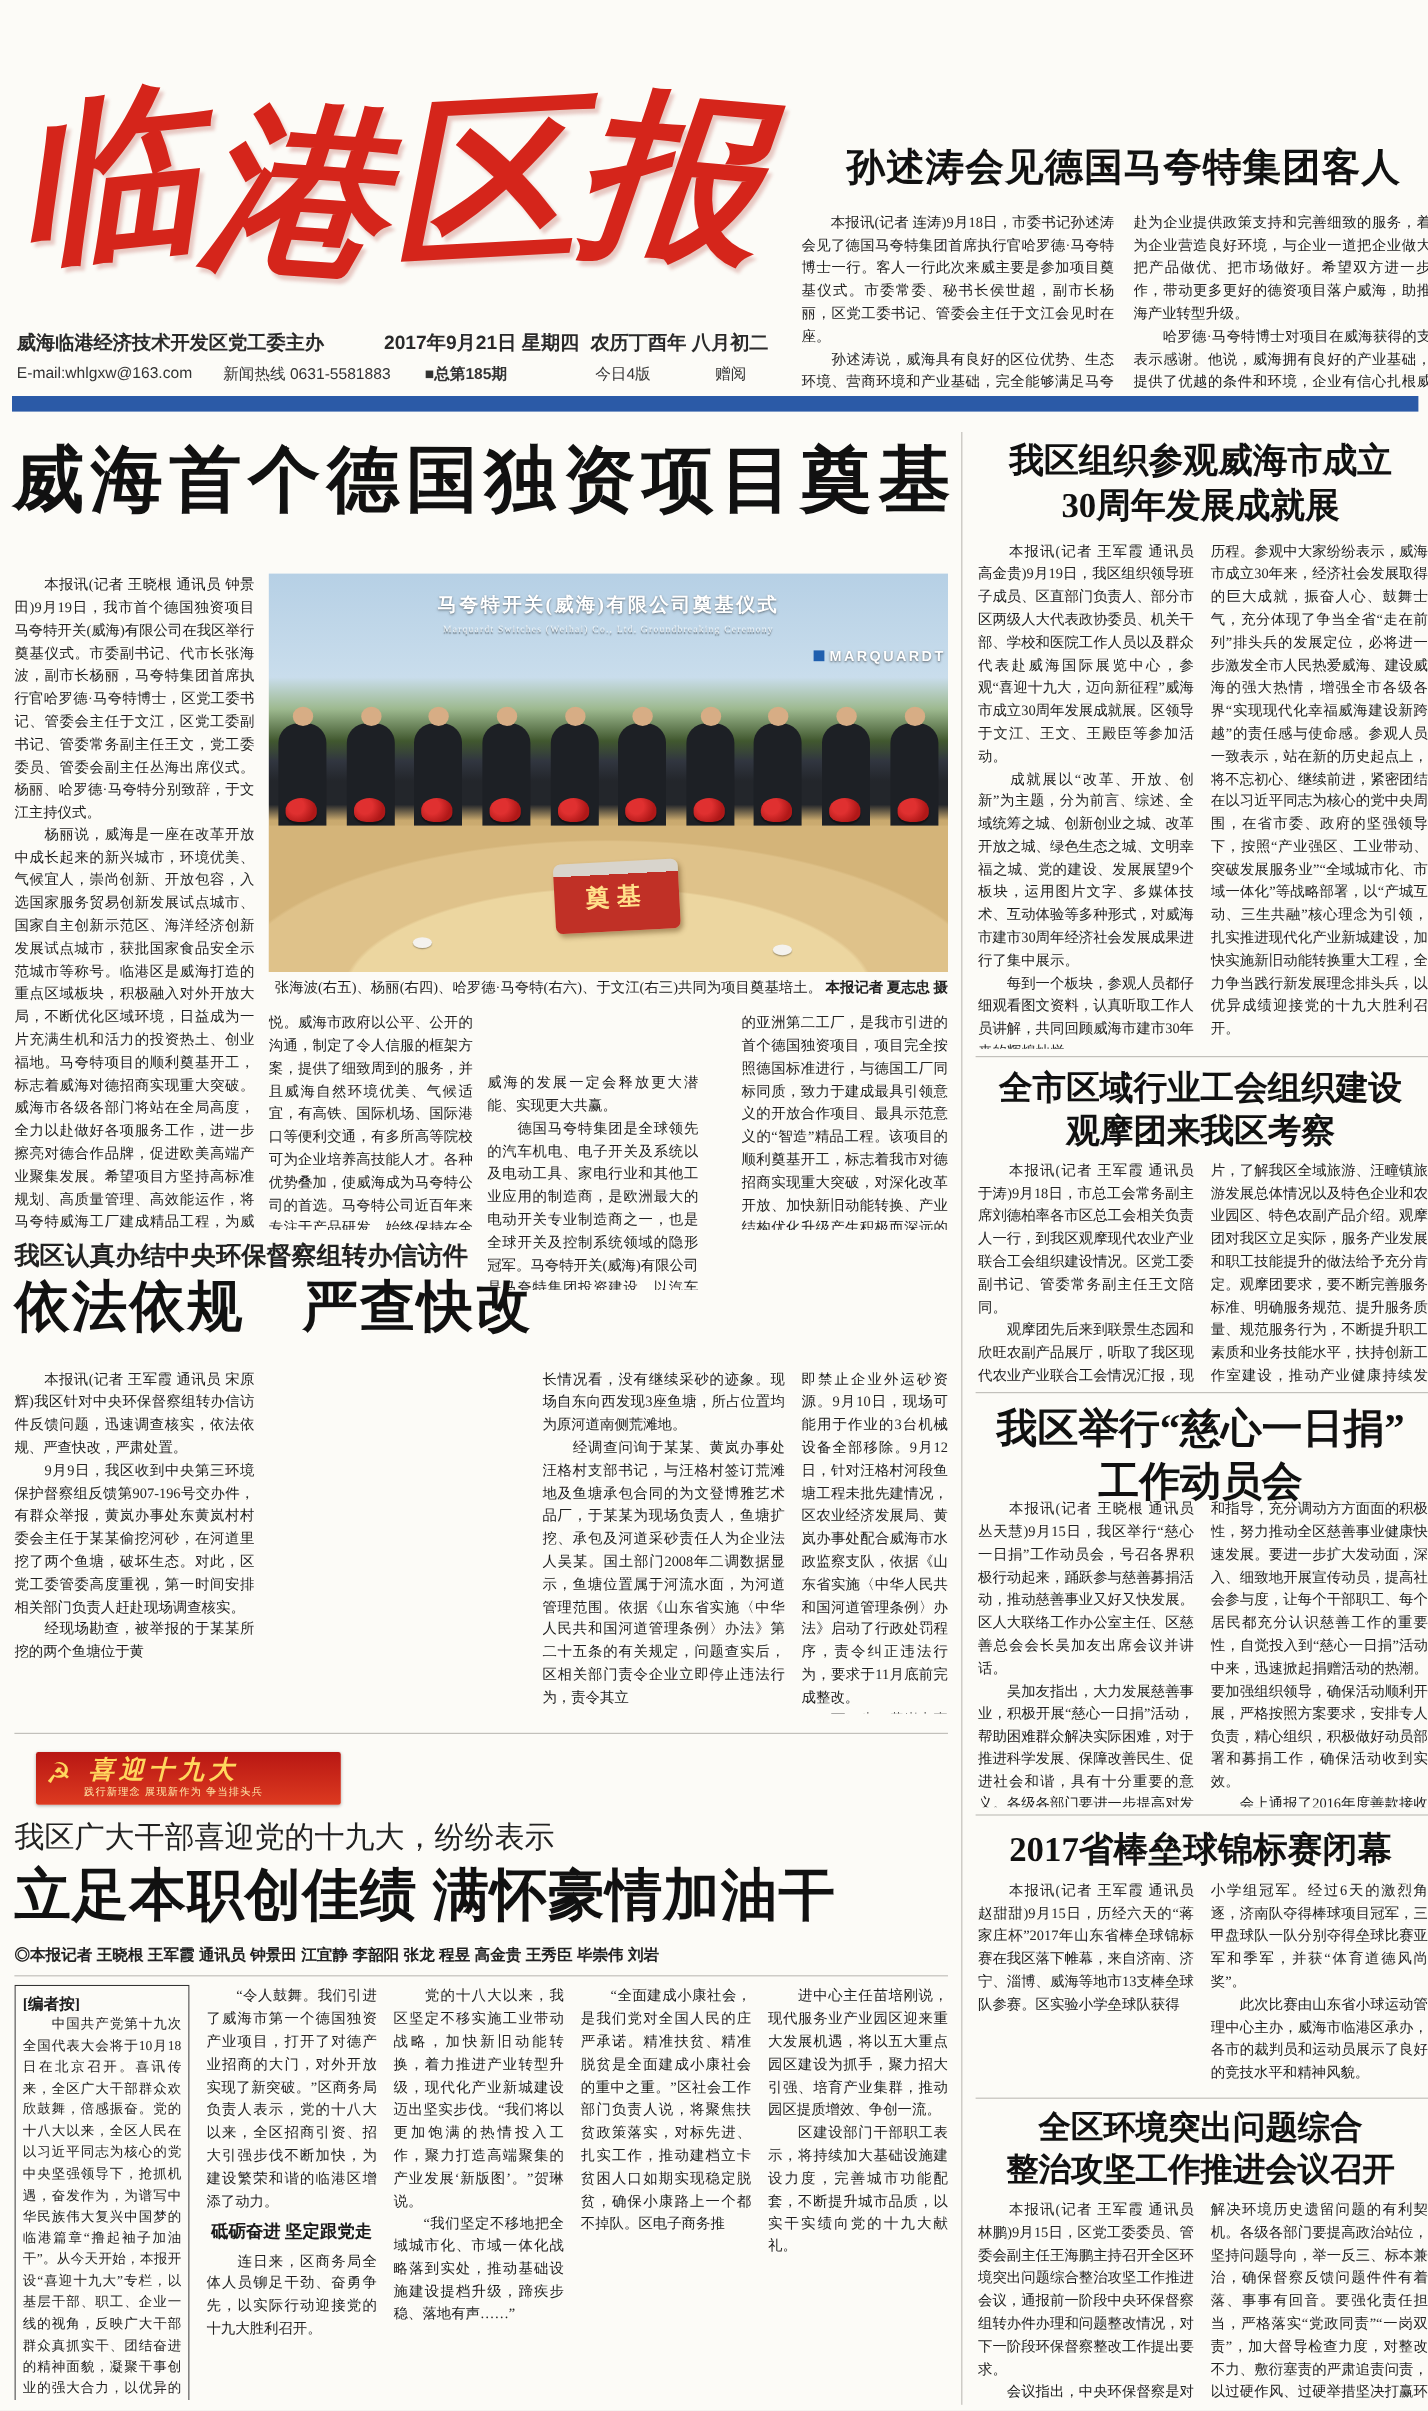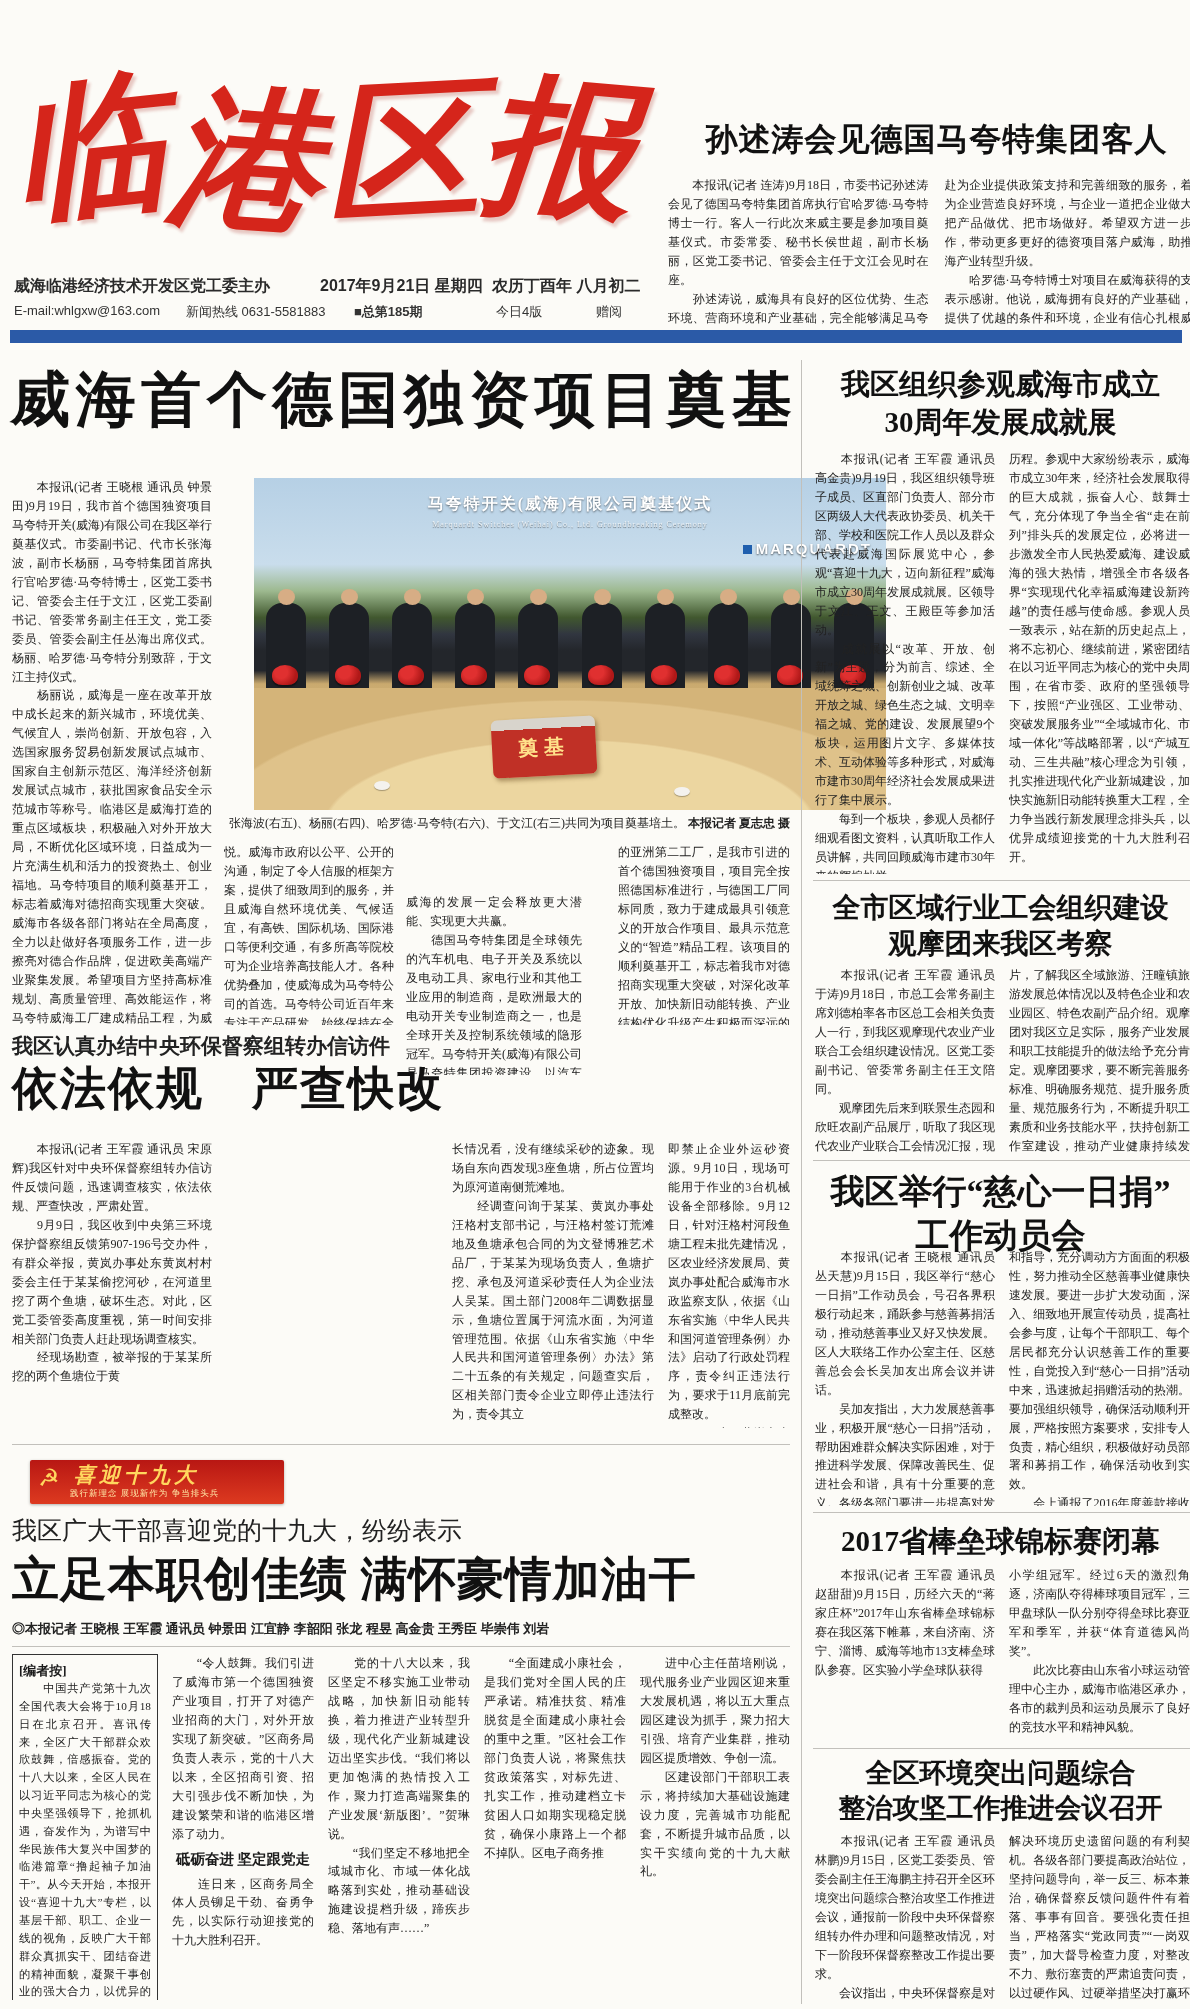--- a/index.html
+++ b/index.html
@@ -18,25 +18,25 @@
   .mc1{transform:rotate(4deg) translateY(8px);}
   .mc2{transform:rotate(-3deg);}
   .mc3{transform:rotate(5deg) translateY(-4px);}
   .pubrow{top:276px;font-size:16px;font-weight:700;color:#2a2a2a;}
   .inforow{top:303px;font-size:13px;color:#333;}
   .bluebar{left:10px;top:330px;width:1172px;height:13px;background:#2b5aa7;}
   
   .h-center{text-align:center;}
   .rule{background:#c2c0bb;}
   
-  .photo{left:224px;top:478px;width:632px;height:332px;overflow:hidden;
-     background:linear-gradient(180deg,#b6d0e5 0%,#c9ddEC 26%,#9db98f 34%,#41582f 42%,#313640 47%,#23262b 52%,#23262b 58%,#c9a96e 62%,#e0c48e 78%,#d2b378 100%);margin-left:30px;}
+  .photo{left:224px;top:478px;width:566px;height:332px;overflow:hidden;
+     background:linear-gradient(180deg,#b6d0e5 0%,#c9ddEC 26%,#9db98f 34%,#41582f 42%,#313640 47%,#23262b 52%,#23262b 58%,#c9a96e 62%,#e0c48e 78%,#d2b378 100%);}
   .p-banner-cn{top:16px;width:100%;text-align:center;color:#fff;font-size:16px;font-weight:700;letter-spacing:2px;text-shadow:0 1px 2px rgba(0,0,0,.5);}
   .p-banner-en{top:42px;width:100%;text-align:center;color:#eef4f8;font-size:8px;letter-spacing:1px;text-shadow:0 1px 1px rgba(0,0,0,.5);}
-  .p-logo{top:62px;right:14px;color:#fff;font-size:15px;font-weight:700;letter-spacing:2px;font-family:"Liberation Sans",sans-serif;text-shadow:0 1px 2px rgba(0,0,0,.6);}
+  .p-logo{top:62px;right:2px;color:#fff;font-size:12px;font-weight:700;letter-spacing:2px;font-family:"Liberation Sans",sans-serif;text-shadow:0 1px 2px rgba(0,0,0,.6);}
   .p-logo::before{content:"";display:inline-block;width:9px;height:9px;background:#1f5fae;margin-right:4px;}
   .people{left:0;top:118px;width:100%;height:95px;display:flex;justify-content:space-around;align-items:flex-end;}
   .person{position:relative;width:40px;height:88px;background:#1d2025;border-radius:16px 16px 0 0;}
   .person::before{content:"";position:absolute;top:-14px;left:12px;width:17px;height:16px;border-radius:50%;background:#d7ad85;}
   .person::after{content:"";position:absolute;bottom:6px;left:6px;width:26px;height:20px;border-radius:50% 50% 40% 40%;
      background:radial-gradient(circle at 35% 35%,#e03030 0 30%,#b01818 70%);box-shadow:0 2px 1px rgba(0,0,0,.4);}
   .sand{left:0;bottom:0;width:100%;height:122px;
      background:radial-gradient(ellipse 70% 130% at 50% 115%,#ecd6a0 0 55%,#dfc28a 56% 80%,#d4b479 81%);}
   .stone{left:238px;bottom:34px;width:104px;height:58px;background:linear-gradient(#d8d4cc 0 18%,#c03026 18%);
      border-radius:6px;transform:rotate(-3deg);text-align:center;box-shadow:2px 3px 4px rgba(90,60,20,.45);}

